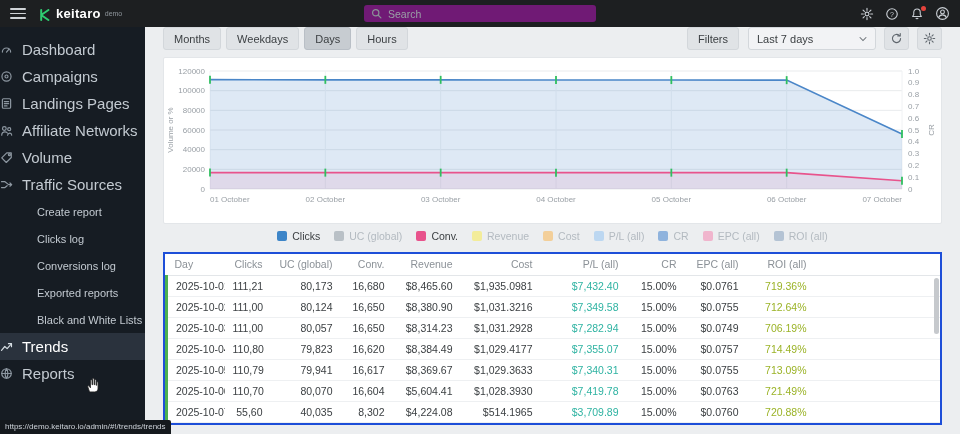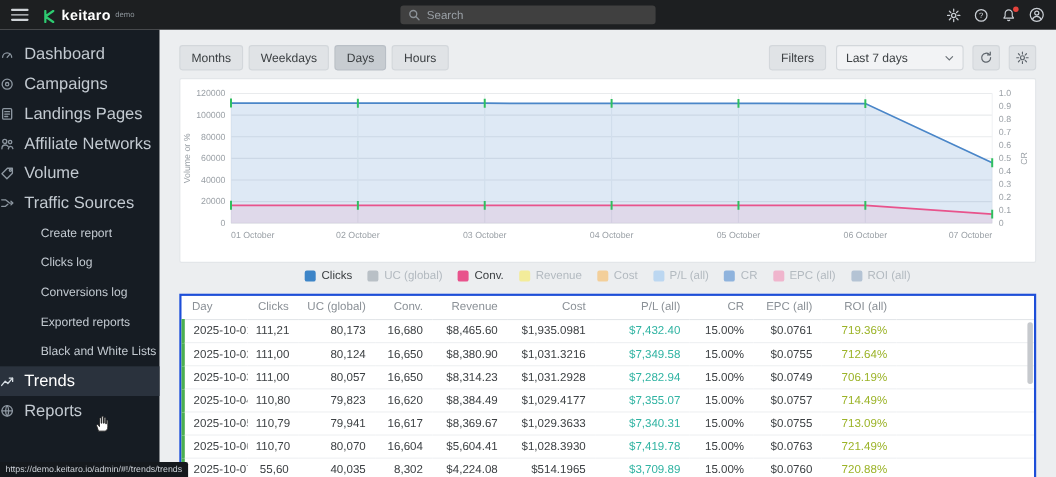--- a/index.html
+++ b/index.html
@@ -6,41 +6,41 @@
   html,body{width:960px;height:434px;overflow:hidden}
   body{font-family:"Liberation Sans","DejaVu Sans",sans-serif;background:#eceef0;position:relative}
 
   
   .topbar{position:absolute;top:0;left:0;width:960px;height:27px;background:#1d1f21;display:flex;align-items:center;z-index:10}
   .burger{width:16px;height:11px;margin-left:10px;display:flex;flex-direction:column;justify-content:space-between;cursor:pointer}
   .burger span{display:block;height:1.6px;background:#cfd3d7;border-radius:1px}
   .logo{margin-left:13px;display:flex;align-items:flex-end;color:#fff}
   .logo .name{font-size:13px;font-weight:bold;letter-spacing:.3px;margin-left:5px}
   .logo .demo{font-size:7px;color:#8f969c;margin-left:4px;align-self:flex-start;margin-top:4px}
-  .search{position:absolute;left:50%;top:5px;transform:translateX(-50%);width:232px;height:17px;background:#404040;border-radius:3px;display:flex;align-items:center;padding:0 7px;gap:6px;color:#9aa0a6;font-size:10.5px;cursor:text}
+  .search{position:absolute;left:50%;top:5px;transform:translateX(-50%);width:232px;height:17px;background:#701a75;border-radius:3px;display:flex;align-items:center;padding:0 7px;gap:6px;color:#9aa0a6;font-size:10.5px;cursor:text}
   .top-icons{position:absolute;right:10px;top:0;height:27px;display:flex;align-items:center;gap:11px;color:#c9ced4}
   .tico{position:relative;display:flex;cursor:pointer}
   .reddot{position:absolute;right:-2px;top:-1px;width:5px;height:5px;border-radius:50%;background:#e5433c}
 
   
   .sidebar{position:absolute;top:27px;left:0;width:145px;height:407px;background:#161c23;padding-top:9px;z-index:5}
   .side-item{height:27px;display:flex;align-items:center;gap:9px;color:#c3cad1;font-size:15px;cursor:pointer;position:relative;white-space:nowrap}
   .side-item .ic{width:13px;height:13px;color:#8d97a1;flex:0 0 13px;display:flex}
   .side-item.active{background:#2a323d;color:#fff}
   .side-item.active .ic{color:#d6dde3}
   .side-sub{height:27px;display:flex;align-items:center;padding-left:37px;color:#c3cad1;font-size:11px;cursor:pointer;white-space:nowrap}
   .chev{position:absolute;right:12px;top:10px;color:#8d97a1;display:flex}
 
   
   .main{position:absolute;left:145px;top:27px;width:815px;height:407px;background:#eceef0}
-  .toolbar{display:flex;padding:14px 18px 7px;gap:5px}
+  .toolbar{display:flex;padding:0 18px 7px;gap:5px}
   .btn{height:23px;padding:0 10px;background:#e0e3e6;border:1px solid #d3d7db;border-radius:3px;font-size:11px;color:#3c4043;display:inline-flex;align-items:center;cursor:pointer;font-family:inherit}
   .btn.active{background:#c7ccd1;border-color:#b9bfc6}
   .spacer{flex:1}
-  .select{height:23px;width:116px;background:#f2f3f5;border:1px solid #d3d7db;border-radius:3px;display:flex;align-items:center;justify-content:space-between;padding:0 8px;font-size:11px;color:#3c4043;cursor:pointer;margin-left:4px}
+  .select{height:23px;width:128px;background:#f2f3f5;border:1px solid #d3d7db;border-radius:3px;display:flex;align-items:center;justify-content:space-between;padding:0 8px;font-size:11px;color:#3c4043;cursor:pointer;margin-left:4px}
   .icon-btn{width:25px;height:23px;background:#e0e3e6;border:1px solid #d3d7db;border-radius:3px;display:flex;align-items:center;justify-content:center;color:#5f6token368;color:#5f666d;cursor:pointer;margin-left:3px}
 
   .chart-card{margin:0 18px;background:#fff;border:1px solid #e3e6e9;border-radius:2px;padding:3px 0 0}
   .tk{font-size:8px;fill:#9aa0a6}
 
   .legend{display:flex;justify-content:center;gap:14px;align-items:center;height:24px;font-size:10.5px}
   .legend-item{display:flex;align-items:center;gap:5px;cursor:pointer}
   .legend-box{width:10px;height:10px;border-radius:2px;flex:0 0 10px}
   .legend-item.inactive{color:#b3bac0}
   .legend-item.active{color:#3c4043}

